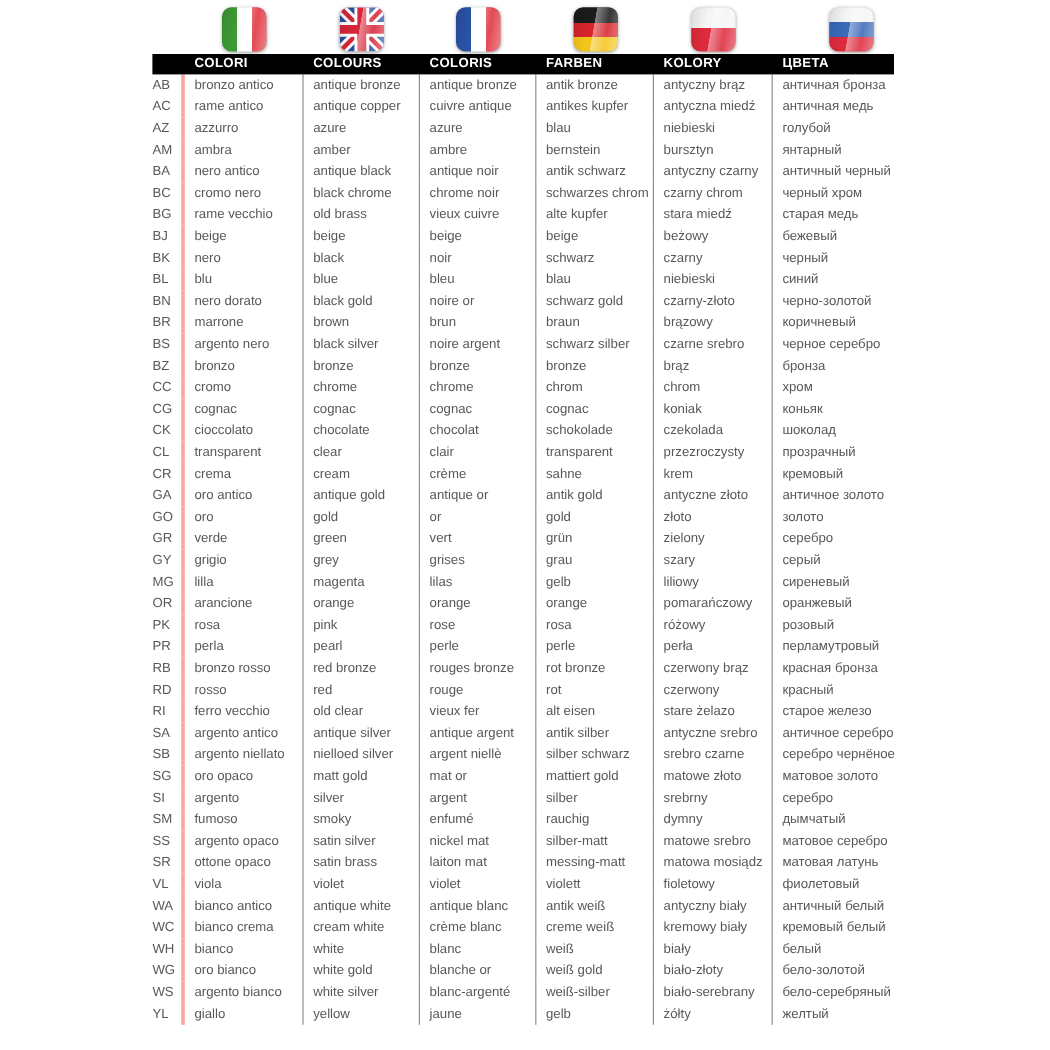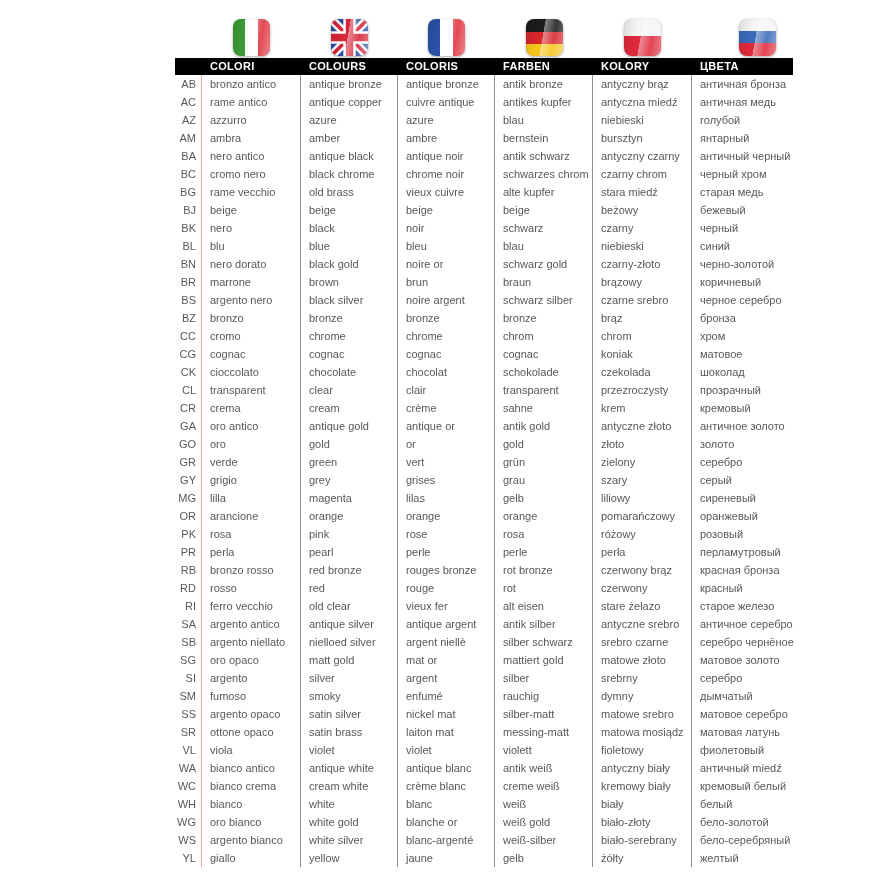--- a/index.html
+++ b/index.html
@@ -5,23 +5,22 @@
   html,body { margin:0; padding:0; }
   body {
     width:875px; height:875px;
     background:#ffffff;
     font-family:"Liberation Sans", sans-serif;
     position:relative;
     overflow:hidden;
   }
   .table-wrap {
     position:absolute;
-    left:127px; top:19px;
+    left:127px; top:6px;
     width:648px;
-    margin-left:48px;
   }
   .grid-row {
     display:grid;
     grid-template-columns:27px 99px 97px 97px 98px 99px 131px;
   }
   
   .flags-row { height:38px; margin-bottom:1px; }
   .flag-cell { display:flex; justify-content:center; align-items:flex-start; }
   .flag {
     width:37px; height:37px;
@@ -69,23 +68,23 @@
   .tr { height:18px; }
   .td {
     font-size:11px;
     line-height:18px;
     color:#58585a;
     white-space:nowrap;
     box-sizing:border-box;
     overflow:visible;
   }
   .td.code {
-    text-align:right;
+    text-align:left;
     padding-right:5px;
-    border-right:1px solid #fca5a5;
+    border-right:3px solid #fca5a5;
   }
   .td.lang {
     padding-left:8px;
     border-right:1px solid #8f8f8f;
   }
   .td.lang.last { border-right:none; }
 </style>
 </head>
 <body>
 
@@ -267,21 +266,21 @@
         <div class="td lang">chrom</div>
         <div class="td lang last">хром</div>
       </div>
       <div class="grid-row tr">
         <div class="td code">CG</div>
         <div class="td lang">cognac</div>
         <div class="td lang">cognac</div>
         <div class="td lang">cognac</div>
         <div class="td lang">cognac</div>
         <div class="td lang">koniak</div>
-        <div class="td lang last">матовое</div>
+        <div class="td lang last">коньяк</div>
       </div>
       <div class="grid-row tr">
         <div class="td code">CK</div>
         <div class="td lang">cioccolato</div>
         <div class="td lang">chocolate</div>
         <div class="td lang">chocolat</div>
         <div class="td lang">schokolade</div>
         <div class="td lang">czekolada</div>
         <div class="td lang last">шоколад</div>
       </div>
@@ -474,21 +473,21 @@
         <div class="td lang">fioletowy</div>
         <div class="td lang last">фиолетовый</div>
       </div>
       <div class="grid-row tr">
         <div class="td code">WA</div>
         <div class="td lang">bianco antico</div>
         <div class="td lang">antique white</div>
         <div class="td lang">antique blanc</div>
         <div class="td lang">antik weiß</div>
         <div class="td lang">antyczny biały</div>
-        <div class="td lang last">античный miedź</div>
+        <div class="td lang last">античный белый</div>
       </div>
       <div class="grid-row tr">
         <div class="td code">WC</div>
         <div class="td lang">bianco crema</div>
         <div class="td lang">cream white</div>
         <div class="td lang">crème blanc</div>
         <div class="td lang">creme weiß</div>
         <div class="td lang">kremowy biały</div>
         <div class="td lang last">кремовый белый</div>
       </div>

